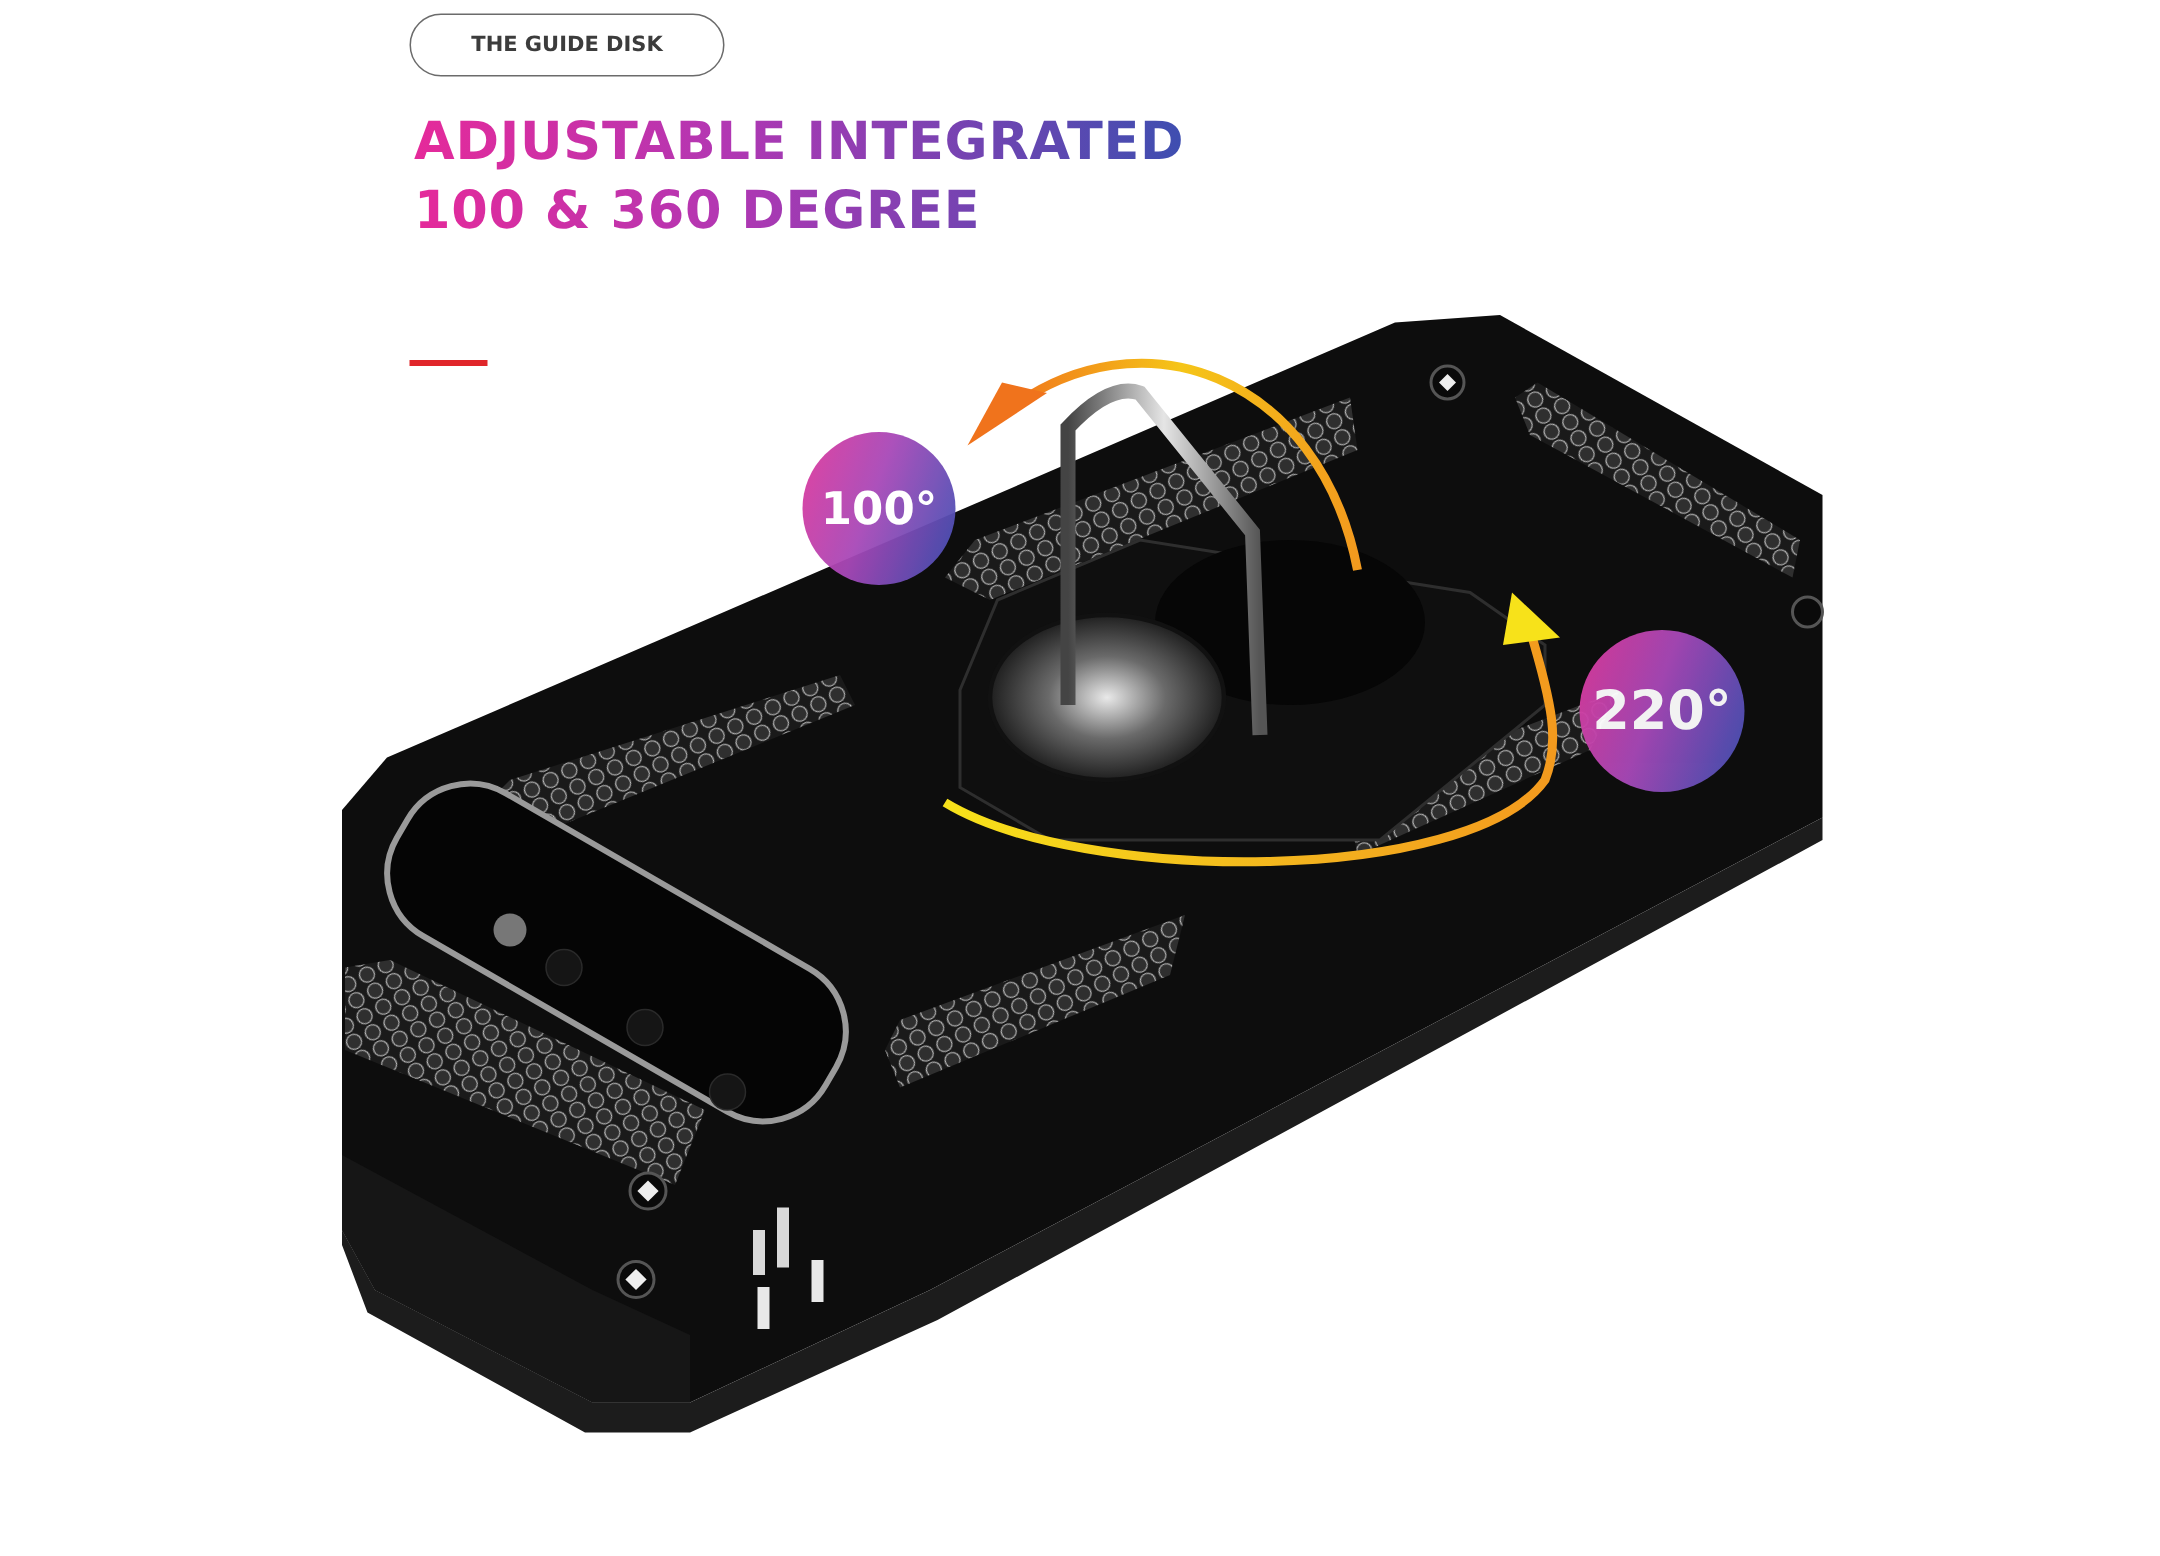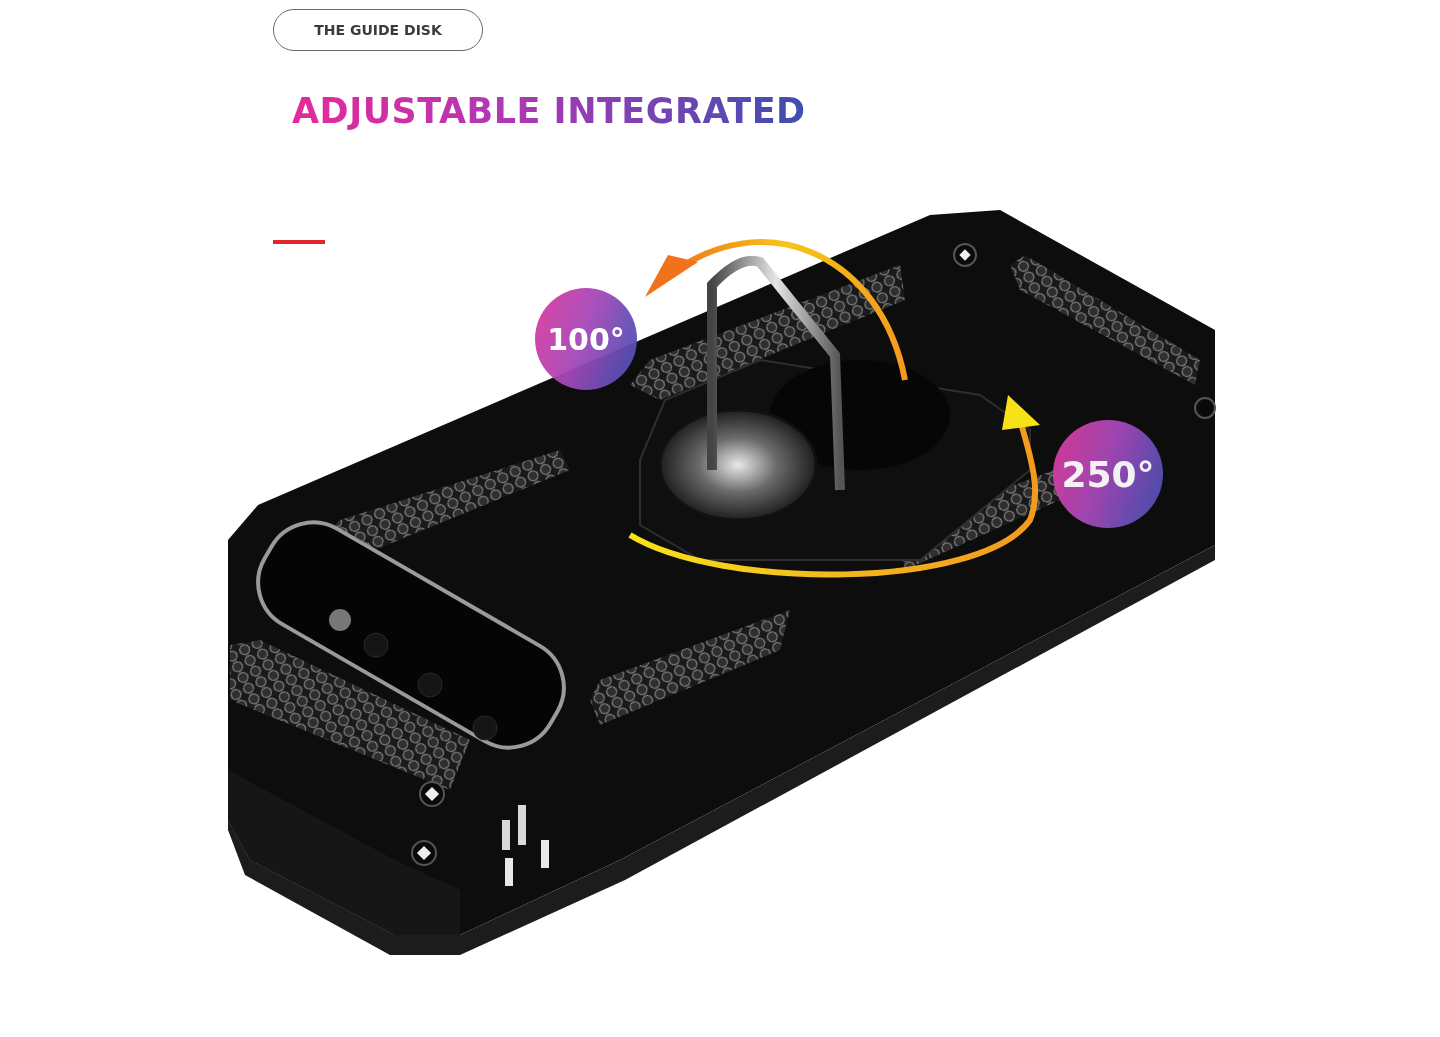--- a/index.html
+++ b/index.html
@@ -8,21 +8,21 @@
     font-family: "DejaVu Sans", "Liberation Sans", sans-serif;
   }
   .pill {
     position: absolute; left: 273px; top: 9px; width: 210px; height: 42px;
     border: 1.5px solid #6b6b6b; border-radius: 22px; box-sizing: border-box;
     display: flex; align-items: center; justify-content: center;
     font-size: 14px; font-weight: bold; color: #3c3c3c; letter-spacing: 0px;
     font-family: "DejaVu Sans", sans-serif;
   }
   .headline {
-    position: absolute; left: 276px; top: 72px; margin: 16px;
+    position: absolute; left: 276px; top: 72px; margin: 0;
     font-family: "DejaVu Sans", sans-serif; font-weight: bold; font-size: 35px; line-height: 46px;
     letter-spacing: 0.5px;
   }
   .headline span {
     display: block; width: max-content;
     background: linear-gradient(90deg, #e52a9a 0%, #b237b3 40%, #3b4fb0 100%);
     -webkit-background-clip: text; background-clip: text; color: transparent;
   }
   .headline .l1 { background-size: 520px 100%; }
   .headline .l2 { background-size: 520px 100%; }
@@ -40,20 +40,21 @@
 </style>
 </head>
 <body>
 
 <div class="pill">
   <span>THE GUIDE DISK</span>
 </div>
 
 <h1 class="headline">
   <span class="l1">ADJUSTABLE INTEGRATED</span>
+  <span class="l2">100 &amp; 360 DEGREE</span>
 </h1>
 
 <div class="accent-bar"></div>
 
 <svg class="scene" viewBox="0 0 1440 1037" xmlns="http://www.w3.org/2000/svg">
   <defs>
     <pattern id="hex" width="14" height="12" patternUnits="userSpaceOnUse" patternTransform="rotate(-27)">
       <rect width="14" height="12" fill="#1a1a1a"></rect>
       <circle cx="7" cy="6" r="5" fill="#2f2f2f" stroke="#bdbdbd" stroke-width="0.8"></circle>
     </pattern>
@@ -127,14 +128,14 @@
     <polygon points="645,297 698,262 668,255" fill="#f0731c"></polygon>
     <path d="M630,535 C720,590 980,590 1030,520 C1040,495 1035,470 1020,420" fill="none" stroke="url(#arcBottom)" stroke-width="6"></path>
     <polygon points="1008,395 1002,430 1040,425" fill="#f7e21a"></polygon>
   </g>
 </svg>
 
 <div class="badge badge-100">
   <span>100°</span>
 </div>
 <div class="badge badge-360">
-  <span>250°</span>
+  <span>220°</span>
 </div>
 
 </body></html>

